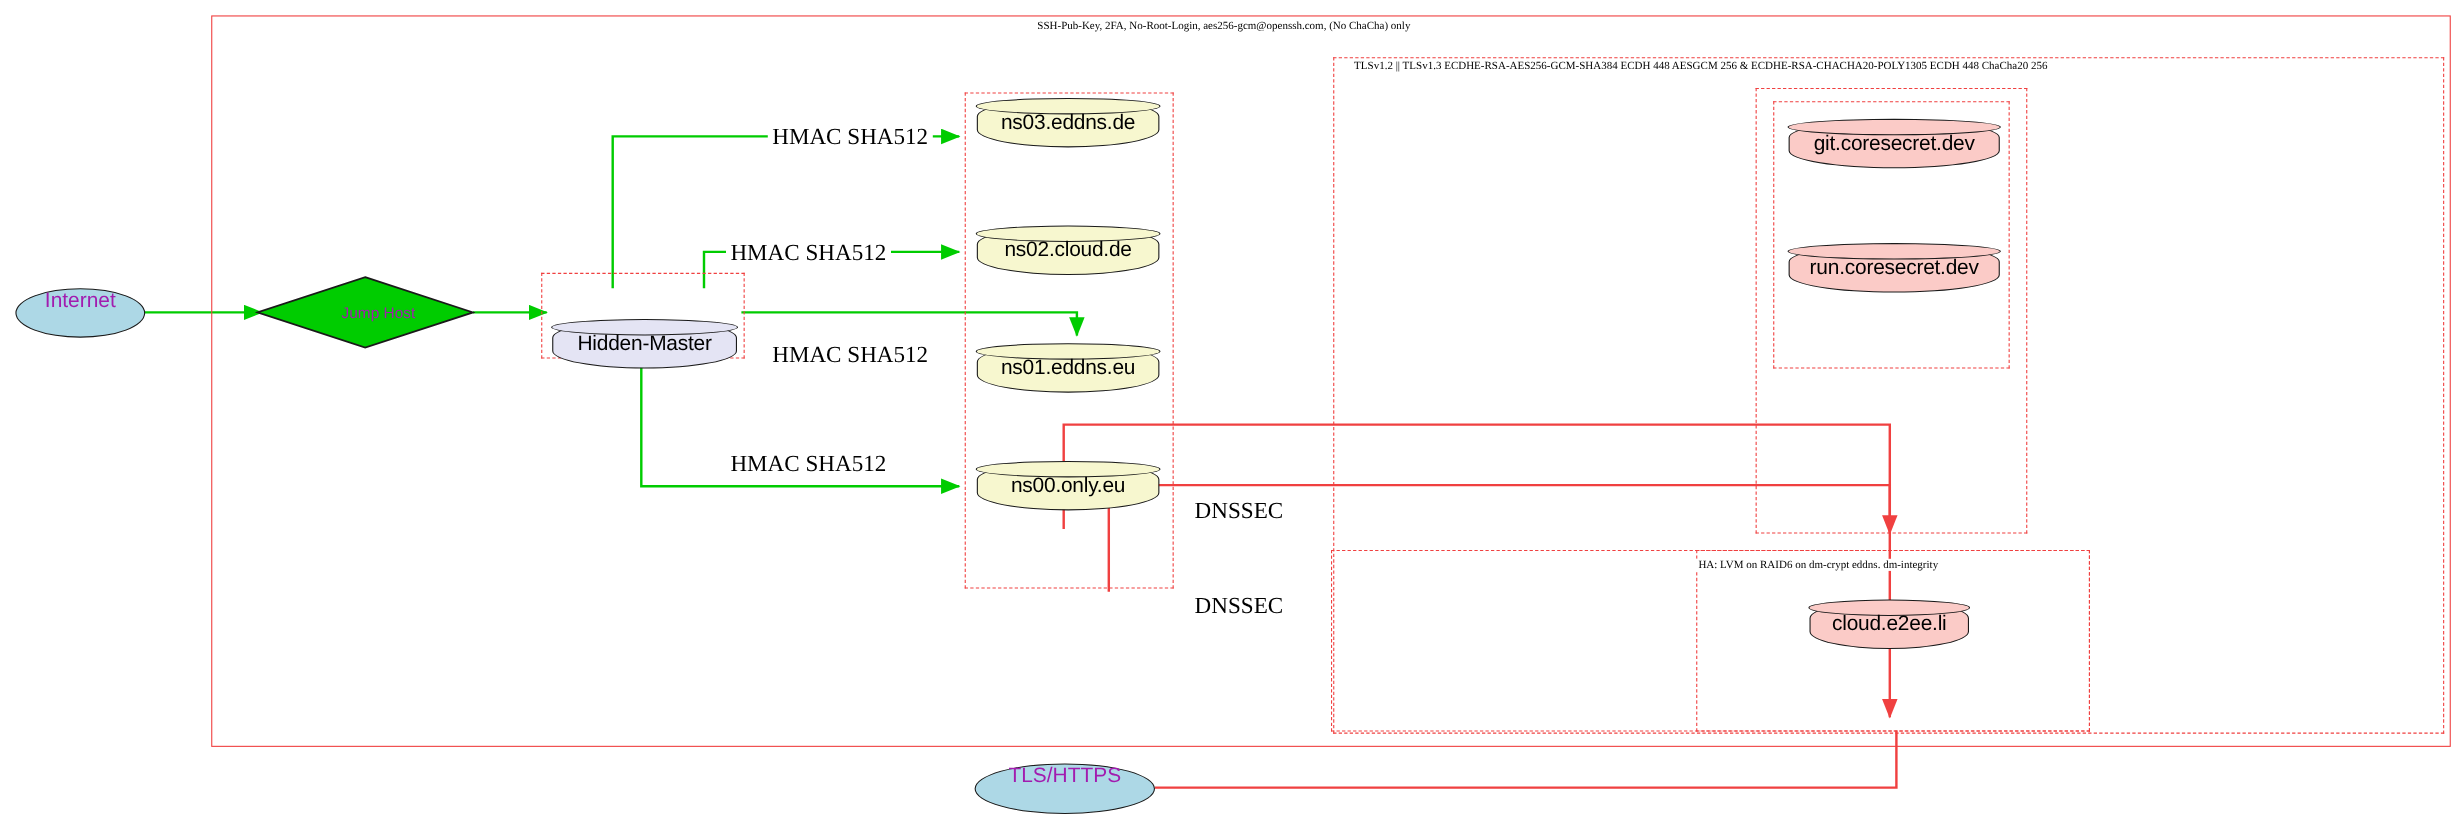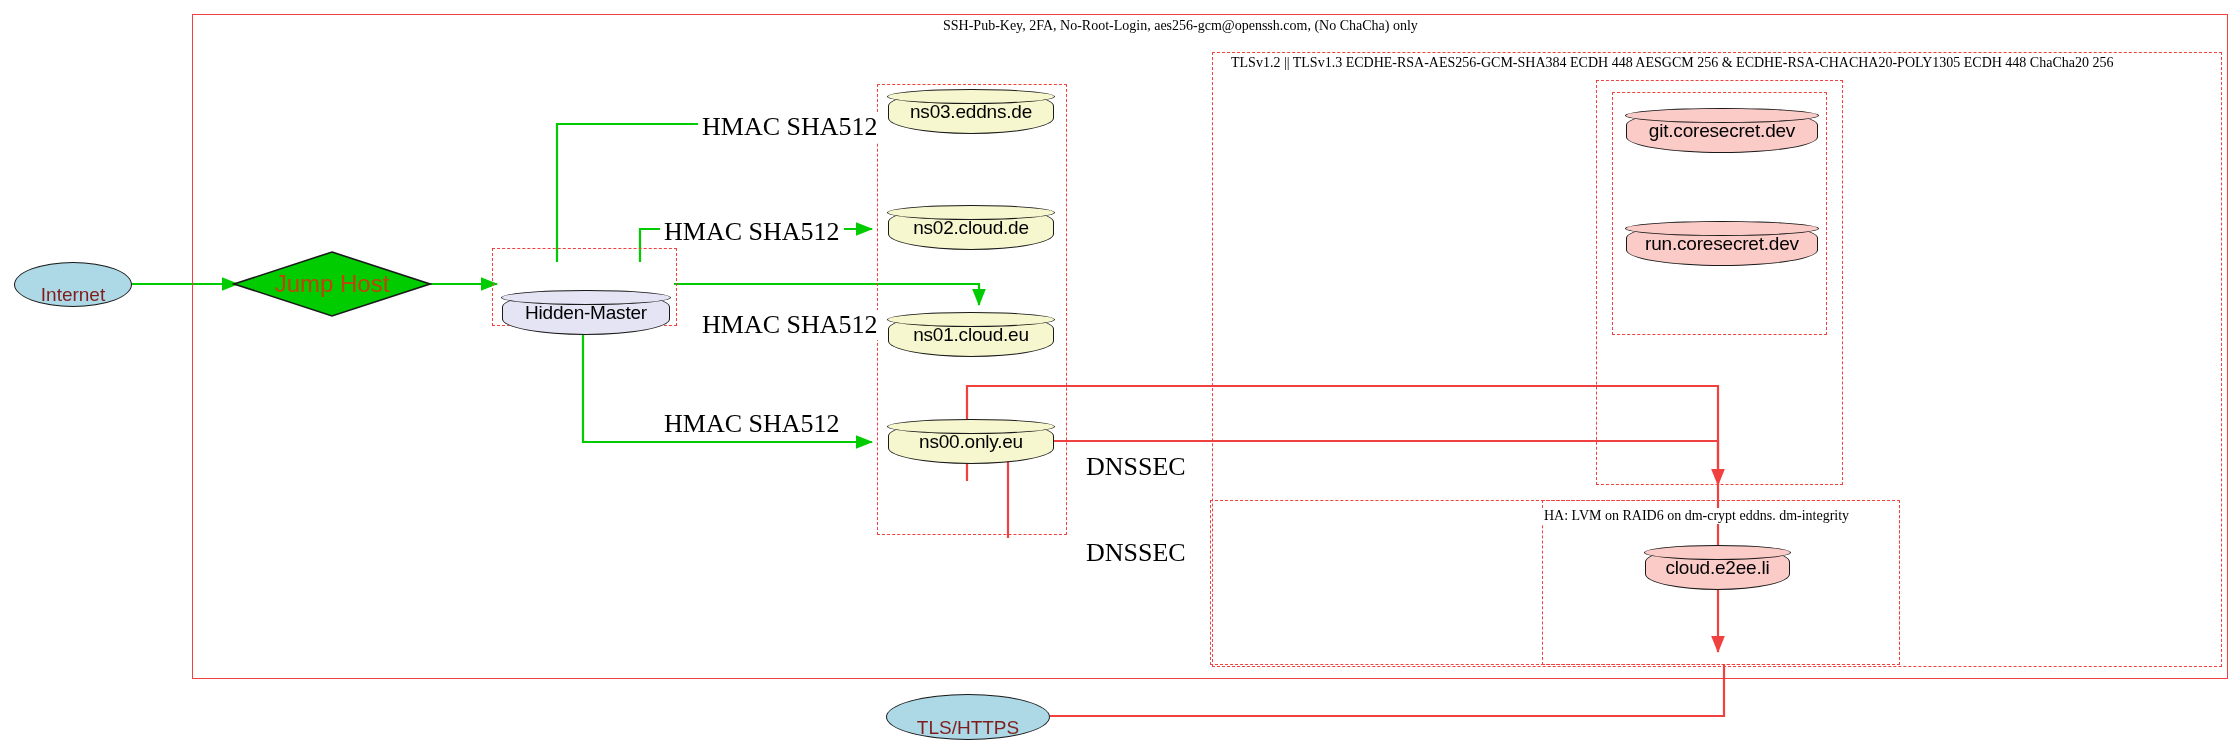--- a/index.html
+++ b/index.html
@@ -58,70 +58,70 @@
   .cyl.host  { background: #e4e4f4; }
   .cyl.app   { background: #fbcbc7; }
 
   .ellipse {
     position: absolute;
     box-sizing: border-box;
     border: 1.6px solid #1a1a1a;
     border-radius: 50%;
     background: #add8e6;
     display: flex;
-    align-items: flex-end;
+    align-items: flex-start;
     justify-content: center;
     font-size: 19px;
-    color: #7f1d1d;
+    color: #a21caf;
     white-space: nowrap;
     z-index: 5;
   }
 
   .diamond-wrap {
     position: absolute;
     z-index: 5;
   }
   .diamond-label {
     position: absolute;
-    left: 0; top: 0;
+    left: 12px; top: 0;
     width: 100%; height: 100%;
     display: flex;
     align-items: center;
     justify-content: center;
-    font-size: 24px;
-    color: #c2410c;
+    font-size: 14px;
+    color: #a21caf;
     white-space: nowrap;
   }
 
   
   .cluster {
     position: absolute;
     box-sizing: border-box;
     border: 1.6px dashed #f04040;
     background: transparent;
     z-index: 1;
   }
   .cluster.solid { border-style: solid; }
 
   .cluster-label {
     position: absolute;
     font-family: "Liberation Serif", serif;
-    font-size: 14px;
+    font-size: 10px;
     color: #000;
     white-space: nowrap;
     z-index: 3;
     background: #ffffff;
     padding: 0 3px;
   }
 
   
   .edge-label {
     position: absolute;
     font-family: "Liberation Serif", serif;
-    font-size: 26px;
+    font-size: 21px;
     color: #000;
     white-space: nowrap;
     z-index: 4;
     background: #ffffff;
     padding: 0 4px;
   }
 </style>
 </head>
 <body>
 
@@ -198,21 +198,21 @@
 
   <div class="cyl dns" style="left:888px; top:90px; width:166px; height:44px;">
     <span style="position:relative; z-index:2;">ns03.eddns.de</span>
   </div>
 
   <div class="cyl dns" style="left:888px; top:206px; width:166px; height:44px;">
     <span style="position:relative; z-index:2;">ns02.cloud.de</span>
   </div>
 
   <div class="cyl dns" style="left:888px; top:313px; width:166px; height:44px;">
-    <span style="position:relative; z-index:2;">ns01.cloud.eu</span>
+    <span style="position:relative; z-index:2;">ns01.eddns.eu</span>
   </div>
 
   <div class="cyl dns" style="left:888px; top:420px; width:166px; height:44px;">
     <span style="position:relative; z-index:2;">ns00.only.eu</span>
   </div>
 
   <div class="cyl app" style="left:1626px; top:109px; width:192px; height:44px;">
     <span style="position:relative; z-index:2;">git.coresecret.dev</span>
   </div>
 

